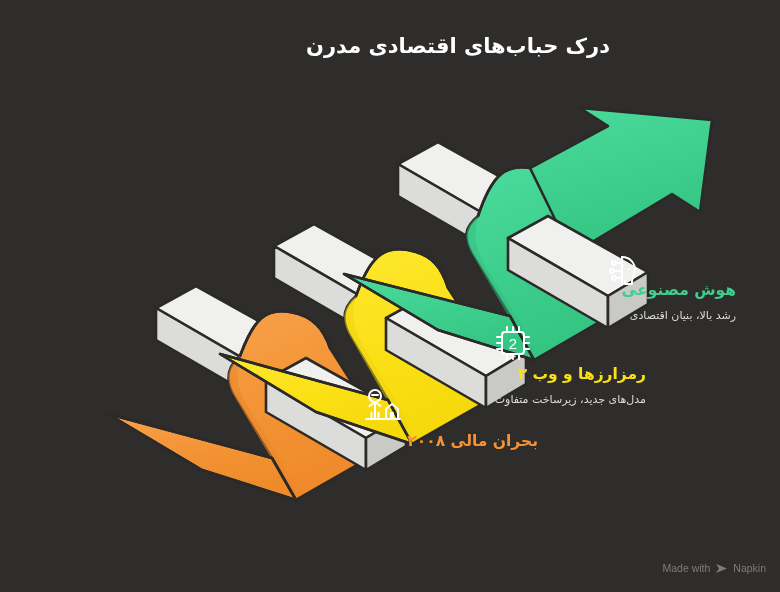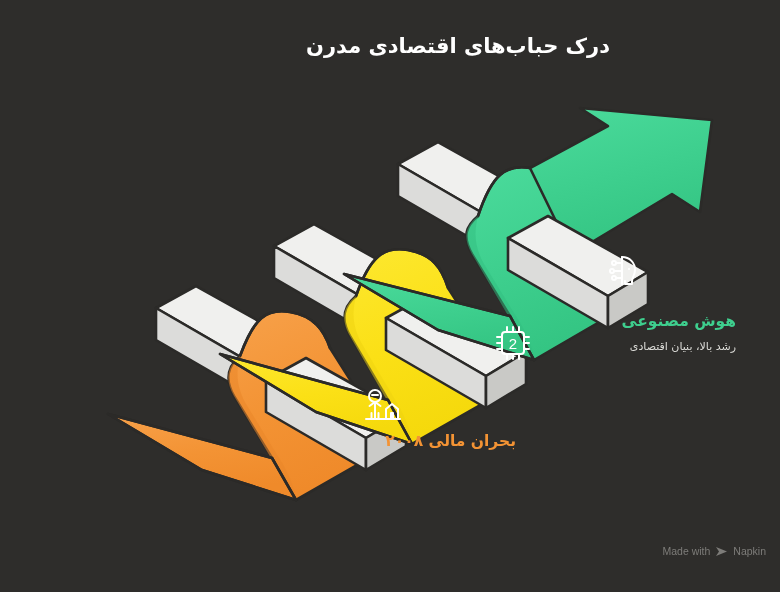--- a/index.html
+++ b/index.html
@@ -63,37 +63,37 @@
     white-space: nowrap;
     margin: 9px 0 0 0;
   }
   .step-icon {
     position: absolute;
     width: 42px;
     height: 42px;
   }
 
   
-  #label-crisis   { left: 242px; top: 432px; width: 206px; }
+  #label-crisis   { left: 264px; top: 432px; width: 206px; }
   #label-crypto   { left: 382px; top: 365px; width: 196px; }
-  #label-ai       { left: 508px; top: 312px; width: 160px; }
+  #label-ai       { left: 508px; top: 281px; width: 160px; }
 
   #icon-crisis { left: 294px; top: 386px; }
   #icon-crypto { left: 424px; top: 322px; }
   #icon-ai     { left: 534px; top: 250px; }
 
   .c-orange { color: #f39334; }
   .c-yellow { color: #fbe016; }
   .c-green  { color: #3ecf8e; }
 
   
   #watermark {
     position: absolute;
     right: 14px;
-    bottom: 35px;
+    bottom: 18px;
     display: flex;
     align-items: center;
     gap: 5px;
     color: #7d7c79;
     font-size: 10.5px;
     direction: ltr;
     unicode-bidi: isolate;
     font-family: "Liberation Sans", sans-serif;
   }
   #watermark svg { display: block; }
@@ -279,20 +279,24 @@
       <path d="M20 21h-8M12 21a2 2 0 1 0-4 0 2 2 0 0 0 4 0"></path>
       <path d="M20 28h-6M14 28a2 2 0 1 0-4 0 2 2 0 0 0 4 0"></path>
       <circle cx="27" cy="19" r="1.1" fill="#ffffff" stroke="none"></circle>
     </g>
   </svg>
 
   <div class="step-label" id="label-crisis">
     <p class="step-title c-orange">بحران مالی ۲۰۰۸</p>
   </div>
 
+  <div class="step-label" id="label-crypto">
+    <p class="step-title c-yellow">رمزارزها و وب ۳</p>
+    <p class="step-sub">مدل‌های جدید، زیرساخت متفاوت</p>
+  </div>
 
   <div class="step-label" id="label-ai">
     <p class="step-title c-green">هوش مصنوعی</p>
     <p class="step-sub">رشد بالا، بنیان اقتصادی</p>
   </div>
 
   <div id="watermark">
     <span>Made with</span>
     <svg width="13" height="11" viewBox="0 0 13 11">
       <path d="M1 1 L12 5.5 L1 10 L4 5.5 Z" fill="#7d7c79"></path>

